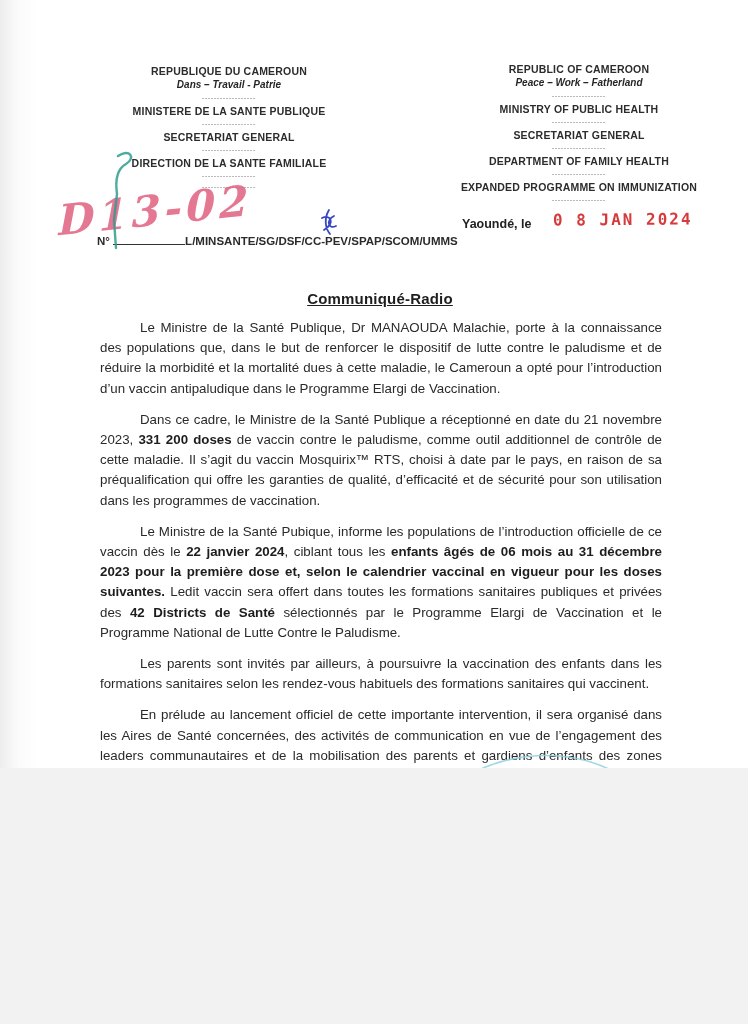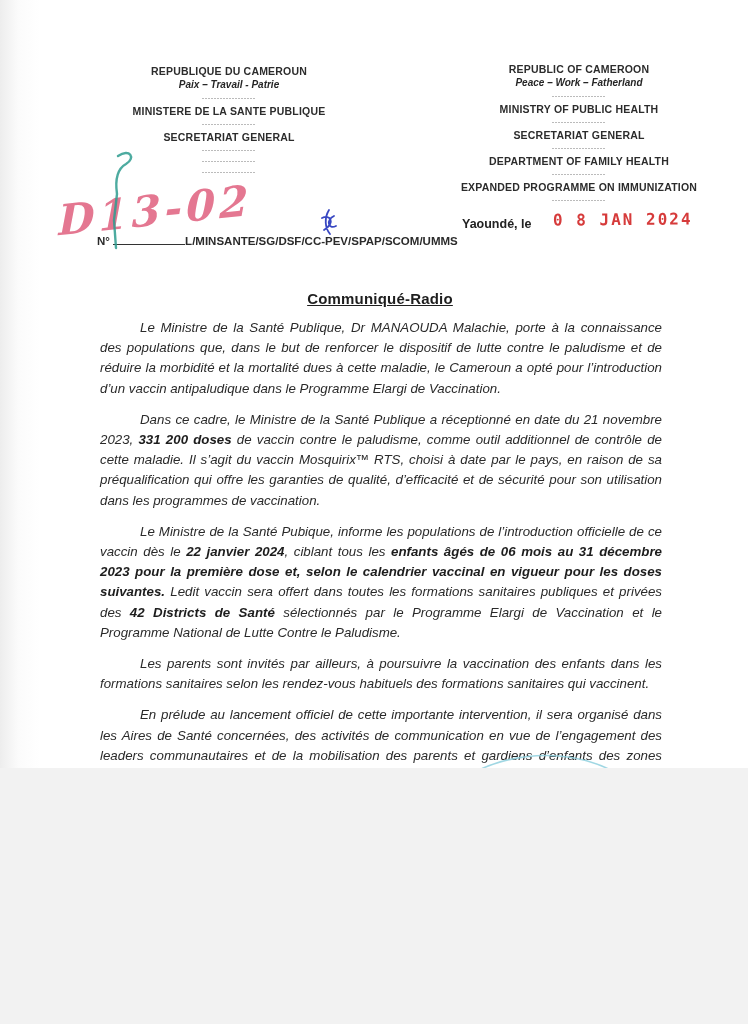--- a/index.html
+++ b/index.html
@@ -30,21 +30,21 @@
     font-family:"DejaVu Serif",serif;font-style:italic;font-weight:bold;
     font-size:42px;color:#e0607e;transform:rotate(-6deg) skewX(-6deg);
     letter-spacing:4px;opacity:.85;
   }
   .mark-svg{position:absolute;pointer-events:none;}
   
   .doc-title{
     position:absolute;left:100px;top:290px;width:560px;text-align:center;
     font-weight:bold;font-size:15px;text-decoration:underline;color:#1e1e1e;letter-spacing:.2px;
   }
-  .bodytext{position:absolute;left:100px;top:318px;width:562px;font-style:italic;}
+  .bodytext{position:absolute;left:100px;top:318px;width:562px;}
   .bodytext p{
     margin:0 0 11px 0;font-size:13.3px;line-height:1.52;color:#2a2a2a;
     text-align:justify;text-indent:40px;
   }
   .bodytext b{font-weight:bold;color:#1d1d1d;}
   .slogan{
     position:absolute;left:100px;top:776px;width:560px;text-align:center;
     font-weight:bold;font-style:italic;font-size:13.5px;color:#222;
   }
   
@@ -70,26 +70,27 @@
   }
   .speck{position:absolute;left:714px;top:1012px;width:5px;height:4px;background:#b9b1a6;border-radius:50%;}
 </style>
 </head>
 <body>
 
 <div class="page">
 
   <div class="col col-left">
     <div class="hl">REPUBLIQUE DU CAMEROUN</div>
-    <div class="motto">Paix – Travail - Patrie</div>
+    <div class="motto">Dans – Travail - Patrie</div>
     <div class="sep">------------------</div>
     <div class="hl">MINISTERE DE LA SANTE PUBLIQUE</div>
     <div class="sep">------------------</div>
     <div class="hl">SECRETARIAT GENERAL</div>
     <div class="sep">------------------</div>
+    <div class="hl">DIRECTION DE LA SANTE FAMILIALE</div>
     <div class="sep">------------------</div>
     <div class="sep">------------------</div>
   </div>
 
   <div class="col col-right">
     <div class="hl">REPUBLIC OF CAMEROON</div>
     <div class="motto">Peace – Work – Fatherland</div>
     <div class="sep">------------------</div>
     <div class="hl">MINISTRY OF PUBLIC HEALTH</div>
     <div class="sep">------------------</div>

